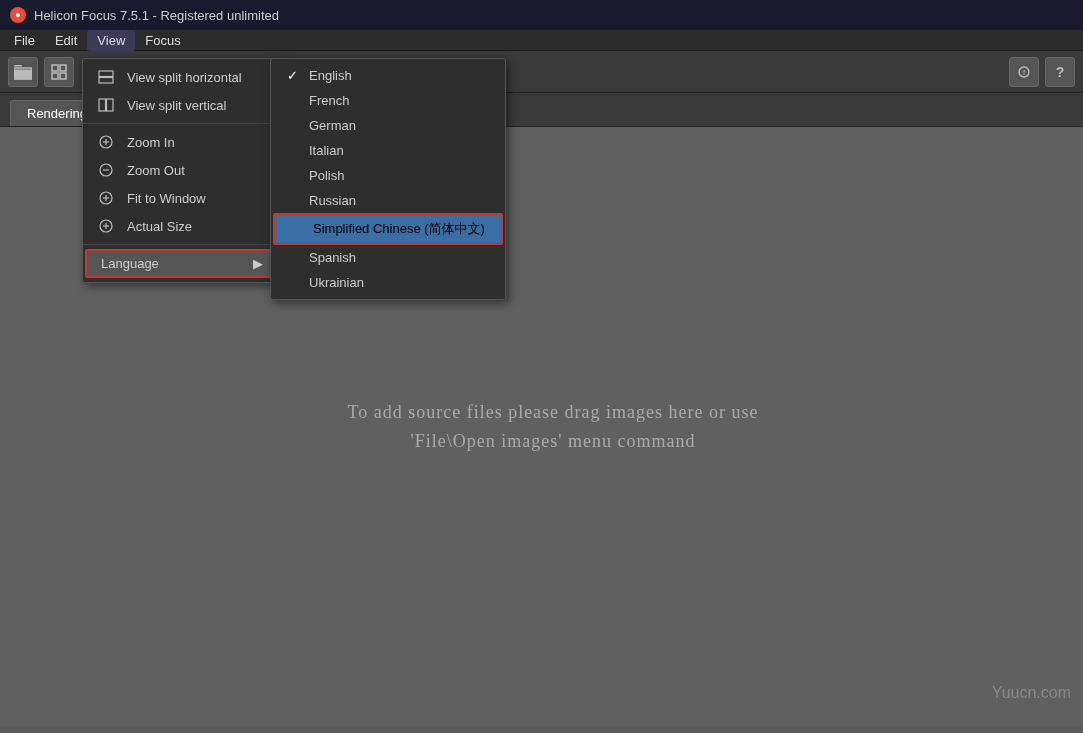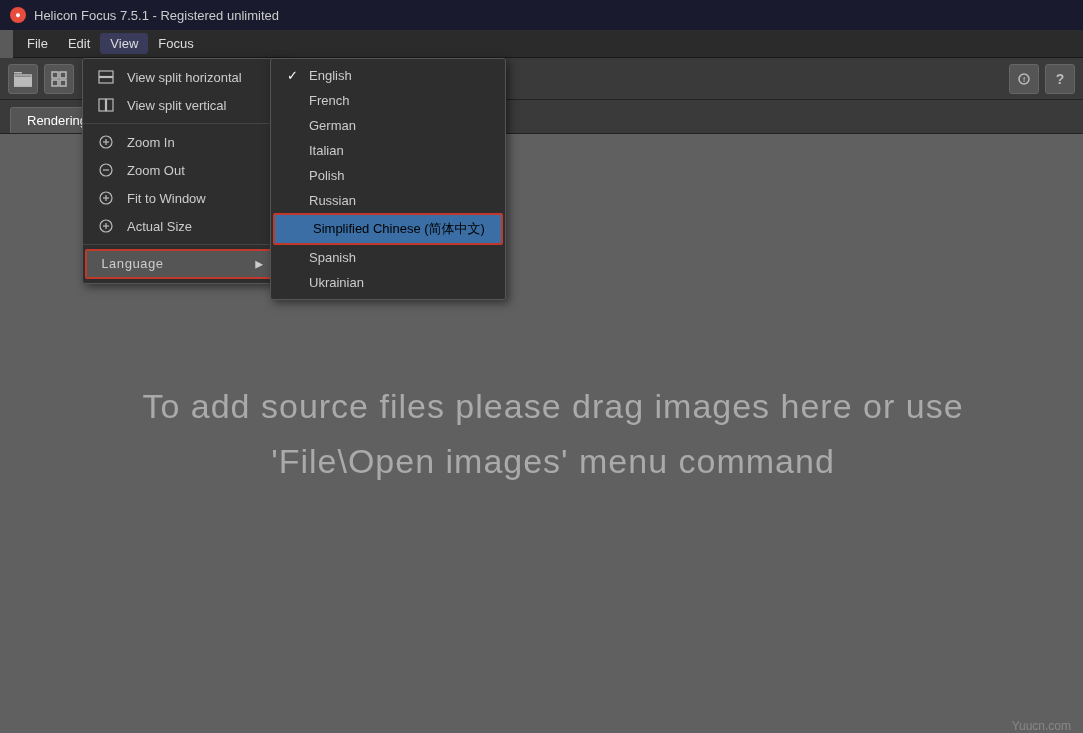--- a/index.html
+++ b/index.html
@@ -32,26 +32,25 @@
       display: inline-flex;
       align-items: center;
       justify-content: center;
       font-size: 9px;
       color: white;
     }
 
     
     #menu-bar {
       background: #2b2b2b;
-      height: 28px;
+      height: 21px;
       display: flex;
       align-items: center;
       padding: 0 4px;
       border-bottom: 1px solid #1a1a1a;
-      margin-left: 13px;
     }
     .menu-item {
       color: #ddd;
       font-size: 13px;
       padding: 3px 10px;
       cursor: pointer;
       border-radius: 3px;
     }
     .menu-item:hover, .menu-item.active {
       background: #444;
@@ -114,35 +113,35 @@
       background: #606060;
       flex: 1;
       display: flex;
       align-items: center;
       justify-content: center;
       position: relative;
       height: calc(733px - 30px - 28px - 42px - 34px);
     }
     #placeholder-text {
       color: #aaa;
-      font-size: 34px;
-      font-family: Liberation Sans, sans-serif;
+      font-size: 18px;
+      font-family: Liberation Serif, serif;
       text-align: center;
       line-height: 1.6;
       letter-spacing: 1px;
       margin-left: 23px;
     }
 
     
     #watermark {
       position: absolute;
-      bottom: 0;
+      bottom: 24px;
       right: 12px;
       color: #888;
-      font-size: 12px;
+      font-size: 16px;
       text-align: center;
     }
 
     
     #view-dropdown {
       position: absolute;
       top: 58px;
       left: 82px;
       background: #2e2e2e;
       border: 1px solid #555;
@@ -170,21 +169,20 @@
       justify-content: center;
       font-size: 12px;
     }
     .dropdown-divider {
       height: 1px;
       background: #444;
       margin: 4px 0;
     }
     .dropdown-item.has-submenu {
       justify-content: space-between;
-      font-family: Liberation Mono, monospace;
     }
 
     
     #language-submenu {
       position: absolute;
       top: 58px;
       left: 270px;
       background: #2e2e2e;
       border: 1px solid #555;
       border-radius: 3px;

